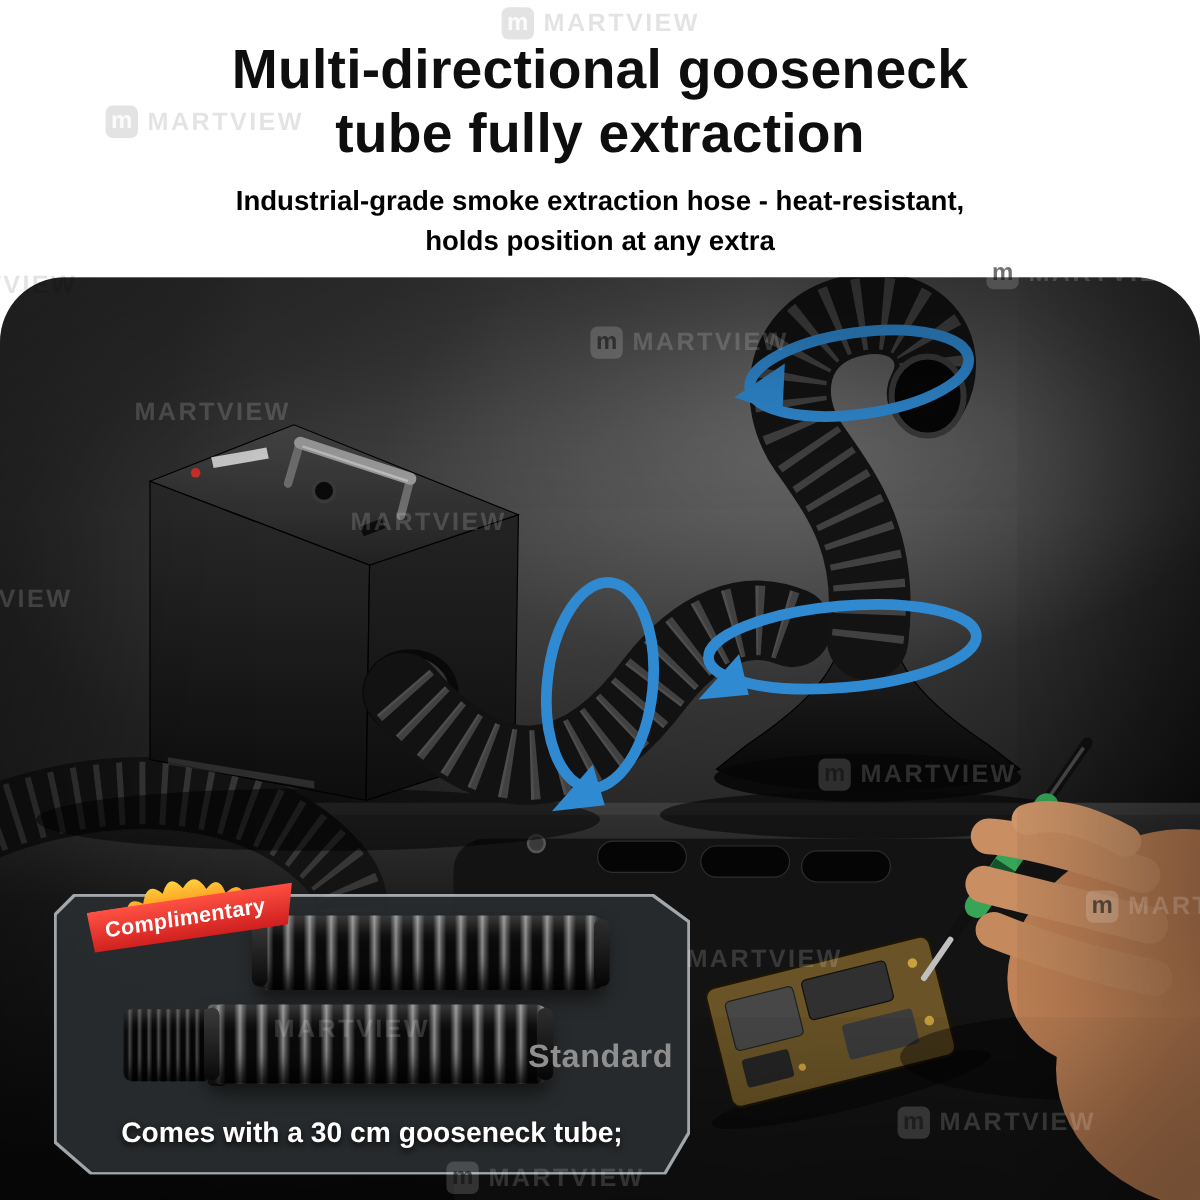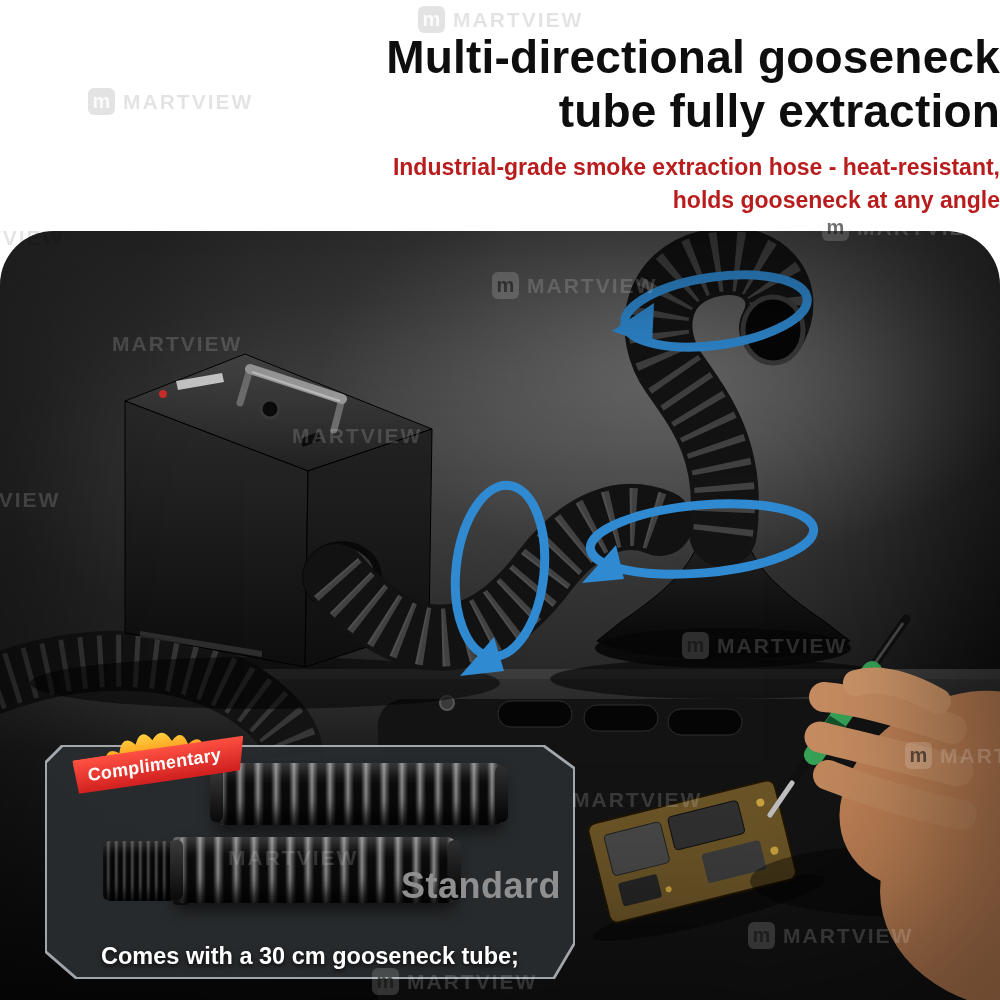--- a/index.html
+++ b/index.html
@@ -1,22 +1,22 @@
 <!DOCTYPE html>
 <html><head>
 <meta charset="utf-8">
 <style>
   html,body{margin:0;padding:0;background:#ffffff;}
   .canvas{position:relative;width:1000px;height:1000px;overflow:hidden;background:#ffffff;
           font-family:"Liberation Sans",sans-serif;}
 
   
-  .header{position:absolute;top:0;left:0;right:0;height:191px;text-align:right;z-index:2;}
+  .header{position:absolute;top:0;left:0;right:0;height:191px;text-align:center;z-index:2;}
   .title{margin:30px 0 0;font-size:46px;line-height:1.18;font-weight:800;color:#0e0e0e;letter-spacing:.2px;}
-  .subtitle{margin:12px 0 0;font-size:23px;font-weight:600;color:#b91c1c;line-height:1.45;}
+  .subtitle{margin:12px 0 0;font-size:23px;font-weight:600;color:#000000;line-height:1.45;}
 
   
   .photo{position:absolute;top:231px;left:0;width:1000px;height:769px;z-index:1;overflow:hidden;
          border-radius:54px 54px 0 0;
          background:
            radial-gradient(ellipse at 63% 10%, rgba(120,120,120,.55) 0%, rgba(120,120,120,0) 55%),
            linear-gradient(160deg,#343434 0%,#222222 38%,#101010 72%,#0a0a0a 100%);}
   .photo::after{content:"";position:absolute;inset:0;pointer-events:none;
          box-shadow:inset 0 0 170px 40px rgba(0,0,0,.55);border-radius:54px 54px 0 0;}
   .scene{position:absolute;inset:0;width:100%;height:100%;}
@@ -44,22 +44,22 @@
   .tube::after{content:"";position:absolute;right:-3px;top:5%;width:13px;height:90%;
         background:linear-gradient(180deg,#2e2e2e,#050505);border-radius:6px;}
   .tube-short{left:168px;top:18px;width:292px;height:62px;}
   .tube-long{left:128px;top:92px;width:285px;height:66px;}
   .coupler{position:absolute;left:58px;top:96px;width:74px;height:60px;border-radius:7px;
         background:repeating-linear-gradient(90deg,#060606 0 3px,#4c4c4c 5px,#060606 8px);
         box-shadow:inset 0 10px 12px -4px rgba(255,255,255,.18),inset 0 -12px 14px -4px rgba(0,0,0,.85);}
   .coupler::after{content:"";position:absolute;right:-12px;top:-7%;width:16px;height:114%;
         background:linear-gradient(180deg,#6a6a6a,#101010);border-radius:4px;}
 
-  .standard{position:absolute;right:14px;top:120px;color:#8f8f8f;font-size:36px;font-weight:600;letter-spacing:.5px;}
-  .caption{position:absolute;left:0;right:0;bottom:8px;text-align:center;color:#ffffff;
+  .standard{position:absolute;right:14px;top:120px;color:#8f8f8f;font-size:27px;font-weight:600;letter-spacing:.5px;}
+  .caption{position:absolute;left:0;right:0;bottom:20px;text-align:center;color:#ffffff;
         font-size:23.5px;font-weight:700;line-height:1.25;text-shadow:0 2px 5px rgba(0,0,0,.85);}
 
   
   .wm{position:absolute;display:flex;align-items:center;gap:8px;z-index:5;pointer-events:none;
       font-weight:700;font-size:21px;letter-spacing:2px;white-space:nowrap;}
   .wm-dark{color:rgba(255,255,255,.16);}
   .wm-light{color:rgba(0,0,0,.11);}
   .wm-logo{display:inline-flex;align-items:center;justify-content:center;width:27px;height:27px;
       border-radius:6px;font-size:20px;font-weight:800;letter-spacing:0;}
   .wm-dark .wm-logo{background:rgba(255,255,255,.16);color:rgba(15,15,15,.6);}
@@ -226,21 +226,21 @@
     </div>
   </div>
 
   <header class="header">
     <h1 class="title">
       <span>Multi-directional gooseneck</span><br>
       <span>tube fully extraction</span>
     </h1>
     <p class="subtitle">
       <span>Industrial-grade smoke extraction hose - heat-resistant,</span><br>
-      <span>holds gooseneck at any angle</span>
+      <span>holds position at any extra</span>
     </p>
   </header>
 
   <div class="wm wm-light" style="left:418px;top:6px">
       <span class="wm-logo">m</span>
       <span class="wm-text">MARTVIEW</span>
     </div>
   <div class="wm wm-light" style="left:88px;top:88px">
       <span class="wm-logo">m</span>
       <span class="wm-text">MARTVIEW</span>

